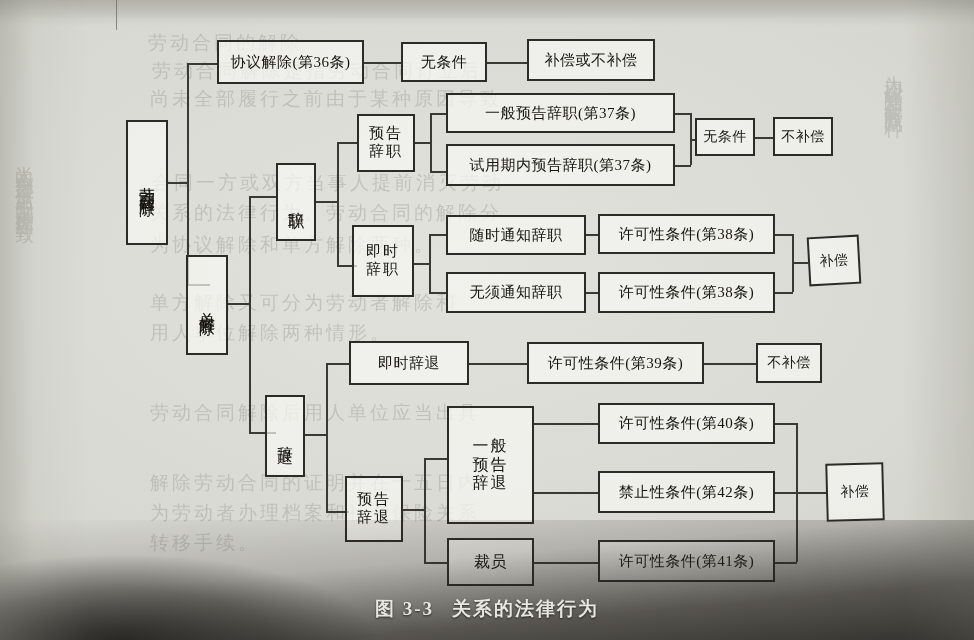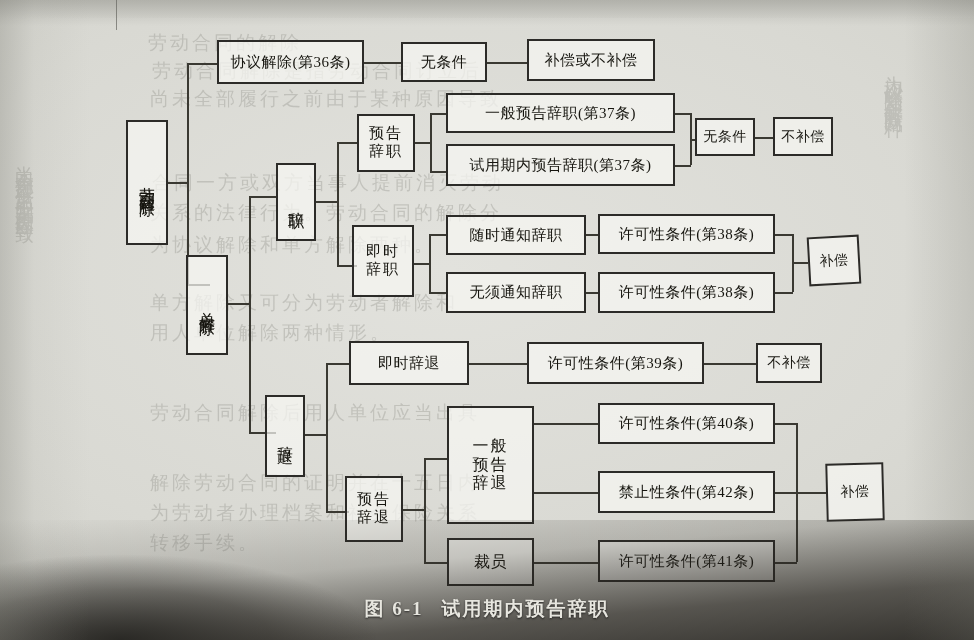--- a/index.html
+++ b/index.html
@@ -224,16 +224,16 @@
     <div class="line h" style="left:796px;top:492px;width:30px;"></div>
     <div class="node sm" style="left:826px;top:463px;width:58px;height:58px;transform:rotate(-1.5deg);">补偿</div>
 
   </div>
 
   <div id="shadow"></div>
   <div id="shadow2"></div>
   <div id="vignette"></div>
 
   <div class="caption">
-    <span class="num">图 6-1</span><span class="gap"></span><span>试用期内预告辞职</span>
+    <span class="num">图 3-3</span><span class="gap"></span><span>关系的法律行为</span>
   </div>
 
 </div>
 
 </body></html>

